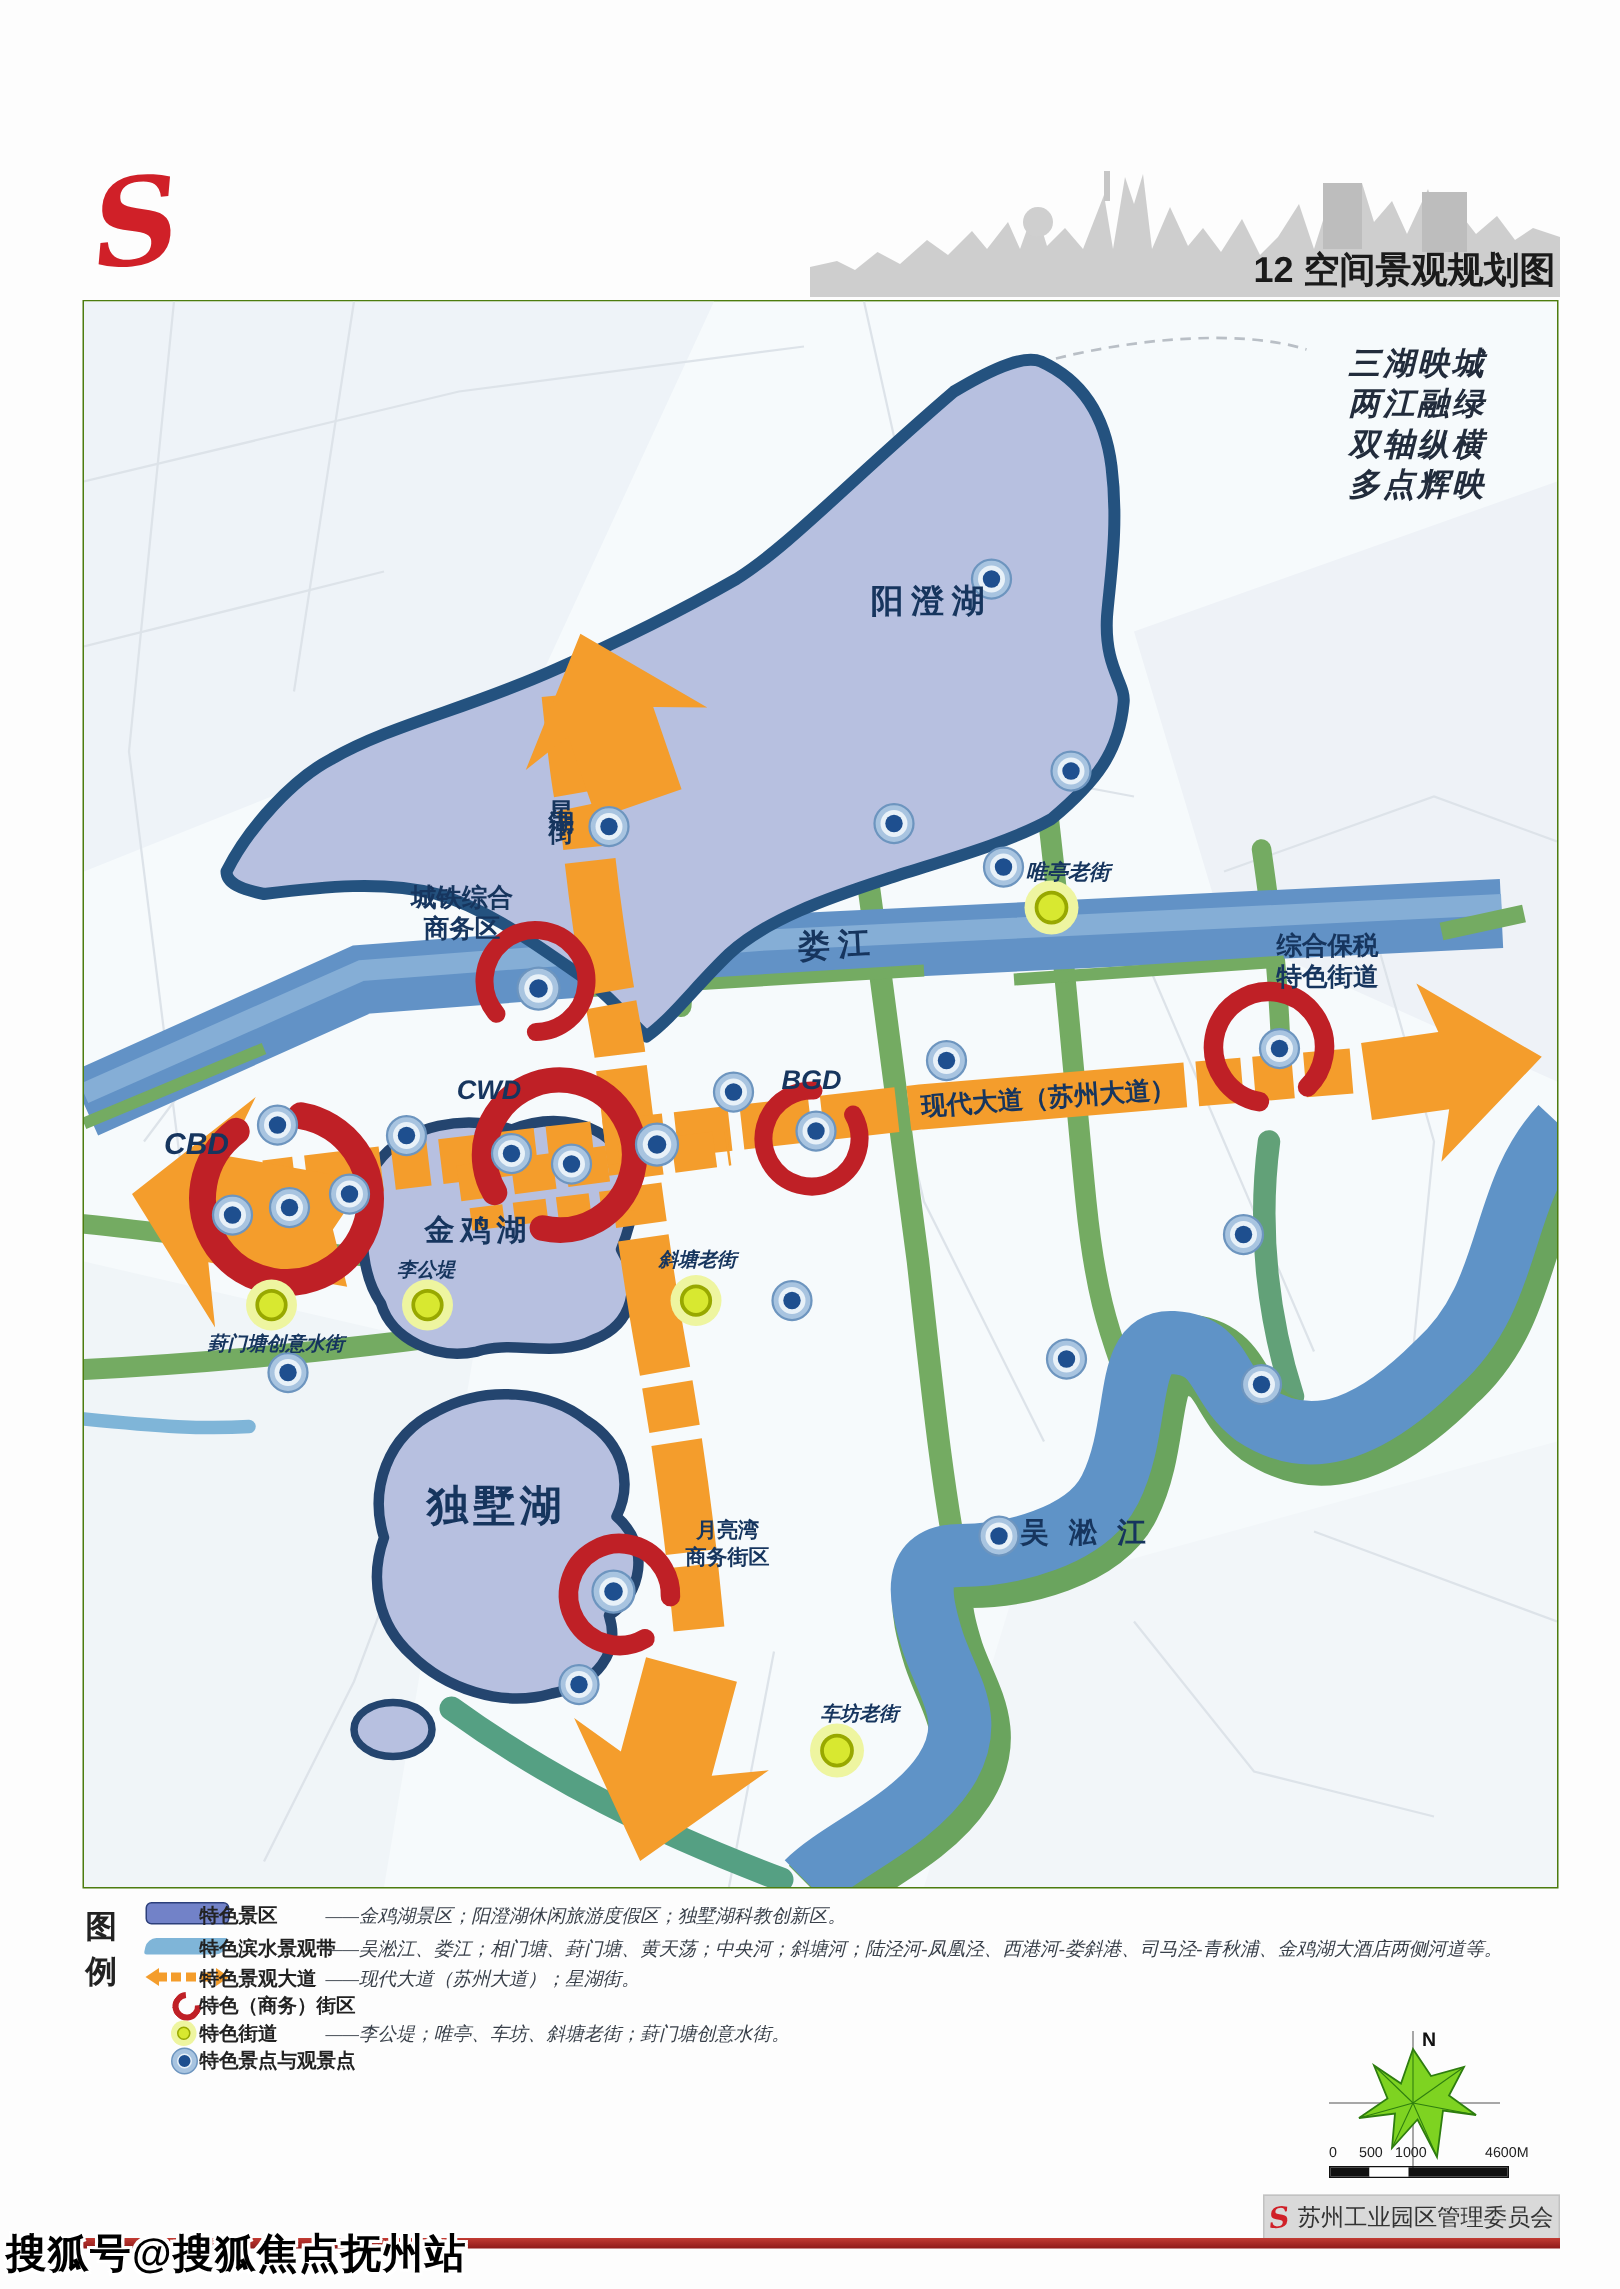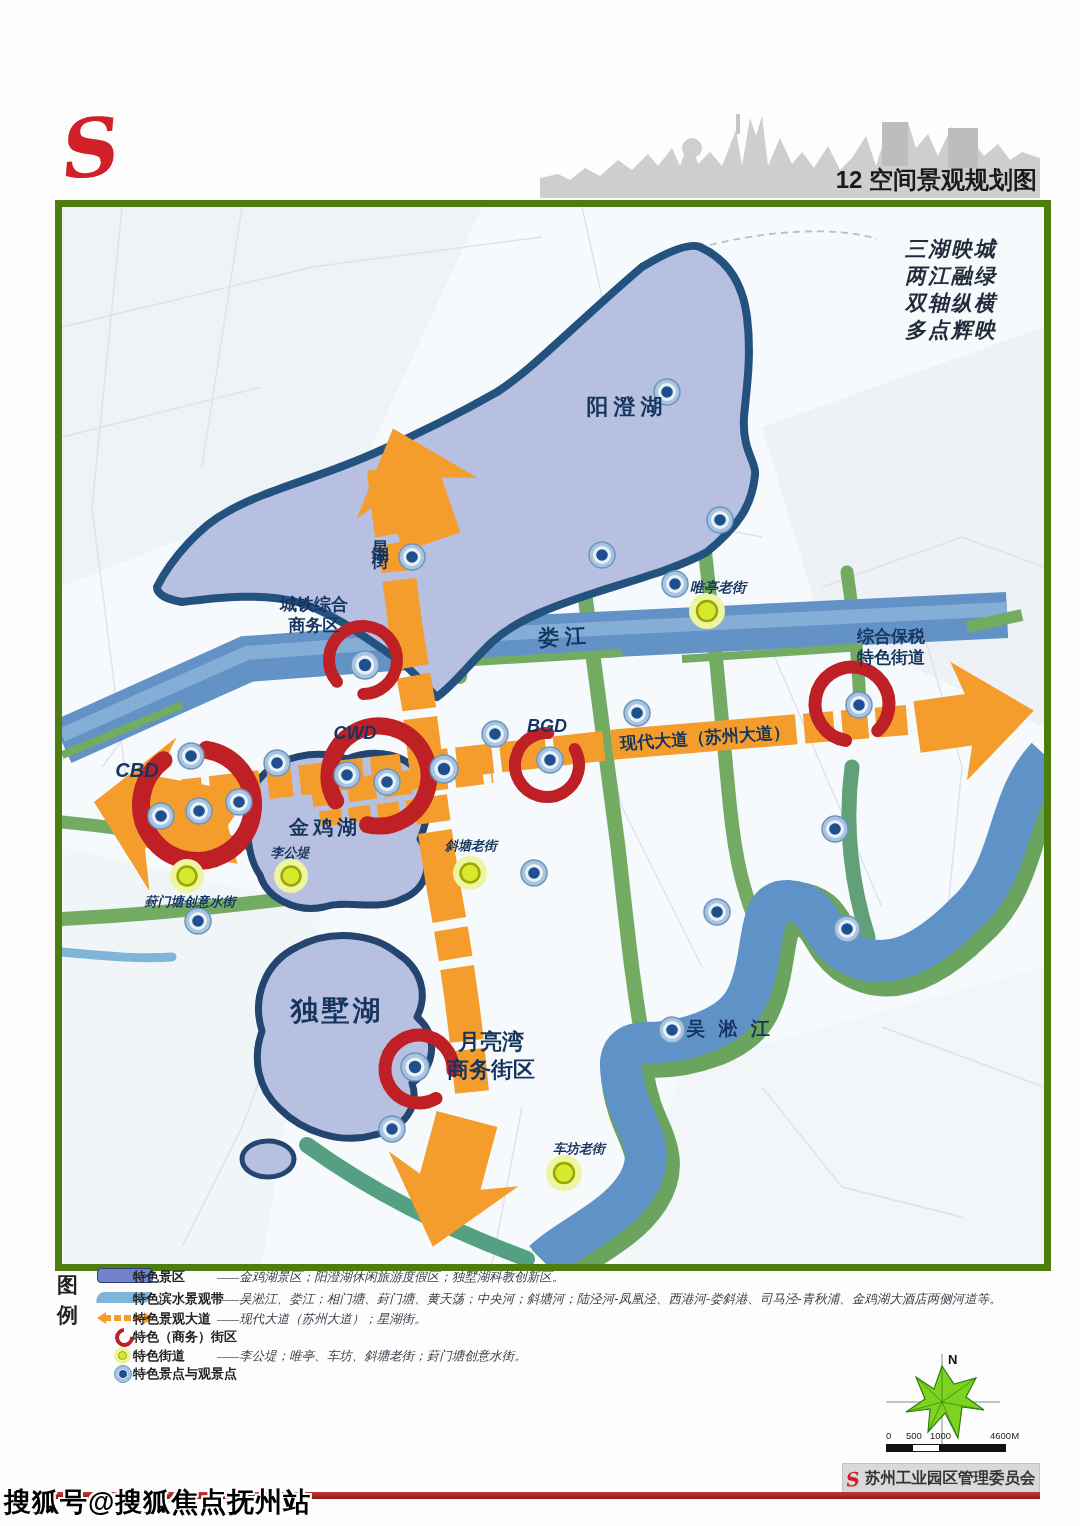--- a/index.html
+++ b/index.html
@@ -8,21 +8,21 @@
   .abs{position:absolute;}
   .pre{white-space:pre-line;}
   
   #logo{left:62px;top:104px;width:80px;height:90px;font-family:"DejaVu Serif",serif;
         font-style:italic;font-weight:bold;font-size:80px;line-height:86px;color:#d02028;
         transform:rotate(-6deg);}
   #title{left:142px;top:122px;font-size:41px;font-weight:bold;color:#111;letter-spacing:1px;}
   #subtitle{left:0;top:164px;width:1037px;text-align:right;font-size:24px;font-weight:bold;color:#1a1a1a;}
   #skyline{left:540px;top:108px;}
   
-  #map{left:55px;top:200px;width:982px;height:1057px;border:7px solid #4d7c0f;background:#f6fafc;}
+  #map{left:55px;top:200px;width:982px;height:1057px;border:1px solid #4d7c0f;background:#f6fafc;}
   .mlabel{position:absolute;transform:translate(-50%,-50%);color:#16355e;font-weight:bold;
           text-align:center;line-height:1.25;}
   .italic{font-style:italic;}
   #lbl-xinghu{writing-mode:vertical-rl;text-orientation:upright;letter-spacing:6px;}
   #motto{color:#222c3c;font-style:italic;font-weight:bold;font-size:21px;line-height:27px;
          text-align:left;letter-spacing:2px;}
   
   #legend{left:55px;top:1262px;width:982px;height:112px;}
   #legend-heading{left:2px;top:8px;font-size:21px;font-weight:bold;color:#222;line-height:30px;}
   .lrow{position:absolute;left:0;width:982px;height:17px;}
@@ -53,21 +53,21 @@
   #scalebar{left:886px;top:1430px;width:140px;}
   #scale-ticks{position:relative;height:12px;font-size:9.5px;color:#222;}
   #scale-ticks span{position:absolute;top:0;}
   #scale-bar-row{position:relative;margin-top:2px;height:6px;width:118px;border:1px solid #111;}
   #scale-bar-row .b{position:absolute;top:0;height:6px;background:#111;}
   #scale-bar-row .w{position:absolute;top:0;height:6px;background:#fff;}
   #stamp{left:842px;top:1463px;width:196px;height:29px;background:#d9d9d9;border:1px solid #c2c2c2;
          display:flex;align-items:center;justify-content:center;gap:5px;}
   #stamp .slogo{font-family:"DejaVu Serif",serif;font-style:italic;font-weight:bold;font-size:19px;
          color:#d02028;transform:rotate(-6deg);}
-  #stamp .stext{font-size:15.5px;font-weight:bold;color:#333;}
+  #stamp .stext{font-size:15.5px;font-weight:normal;color:#333;}
   #redline{left:48px;top:1492px;width:992px;height:7px;
          background:linear-gradient(#c23b33,#8e1a1a);}
   #watermark{left:4px;top:1484px;font-size:27px;font-weight:bold;color:#000;letter-spacing:1px;
          text-shadow:-2px -2px 0 #fff,2px -2px 0 #fff,-2px 2px 0 #fff,2px 2px 0 #fff,0 2px 0 #fff,0 -2px 0 #fff,2px 0 0 #fff,-2px 0 0 #fff;}
 </style>
 </head>
 <body>
 
 <div id="page">
 
@@ -334,29 +334,29 @@
 多点辉映</span></div>
     <div class="mlabel" style="left:565px;top:200px;font-size:22px;letter-spacing:5px;">阳澄湖</div>
     <div class="mlabel" id="lbl-xinghu" style="left:318px;top:328px;font-size:17px;">星湖街</div>
     <div class="mlabel pre" style="left:252px;top:408px;font-size:17px;">城铁综合
 商务区</div>
     <div class="mlabel" style="left:500px;top:430px;font-size:21px;transform:translate(-50%,-50%) rotate(-3deg);">娄  江</div>
     <div class="mlabel italic" style="left:656px;top:381px;font-size:14px;">唯亭老街</div>
     <div class="mlabel pre" style="left:829px;top:440px;font-size:17px;">综合保税
 特色街道</div>
     <div class="mlabel italic" style="left:75px;top:563px;font-size:20px;">CBD</div>
-    <div class="mlabel italic" style="left:270px;top:526px;font-size:18px;margin-left:23px;">CWD</div>
+    <div class="mlabel italic" style="left:270px;top:526px;font-size:18px;">CWD</div>
     <div class="mlabel italic" style="left:485px;top:519px;font-size:18px;">BGD</div>
     <div class="mlabel" style="left:643px;top:531px;font-size:17px;transform:translate(-50%,-50%) rotate(-4deg);">现代大道（苏州大道）</div>
     <div class="mlabel" style="left:263px;top:620px;font-size:20px;letter-spacing:4px;">金鸡湖</div>
     <div class="mlabel italic" style="left:228px;top:646px;font-size:13px;">李公堤</div>
     <div class="mlabel italic" style="left:409px;top:639px;font-size:13px;">斜塘老街</div>
     <div class="mlabel italic" style="left:128px;top:695px;font-size:13px;">葑门塘创意水街</div>
     <div class="mlabel" style="left:275px;top:803px;font-size:28px;letter-spacing:3px;">独墅湖</div>
-    <div class="mlabel pre" style="left:429px;top:848px;font-size:22px;">月亮湾
+    <div class="mlabel pre" style="left:429px;top:828px;font-size:14px;">月亮湾
 商务街区</div>
     <div class="mlabel italic" style="left:517px;top:942px;font-size:13px;">车坊老街</div>
     <div class="mlabel" style="left:668px;top:822px;font-size:19px;letter-spacing:4px;">吴 淞 江</div>
   </div>
 
   <div id="legend" class="abs">
     <div id="legend-heading" class="abs pre">图
 例</div>
     <div class="lrow" style="top:6px;">
       <div class="lsym">

